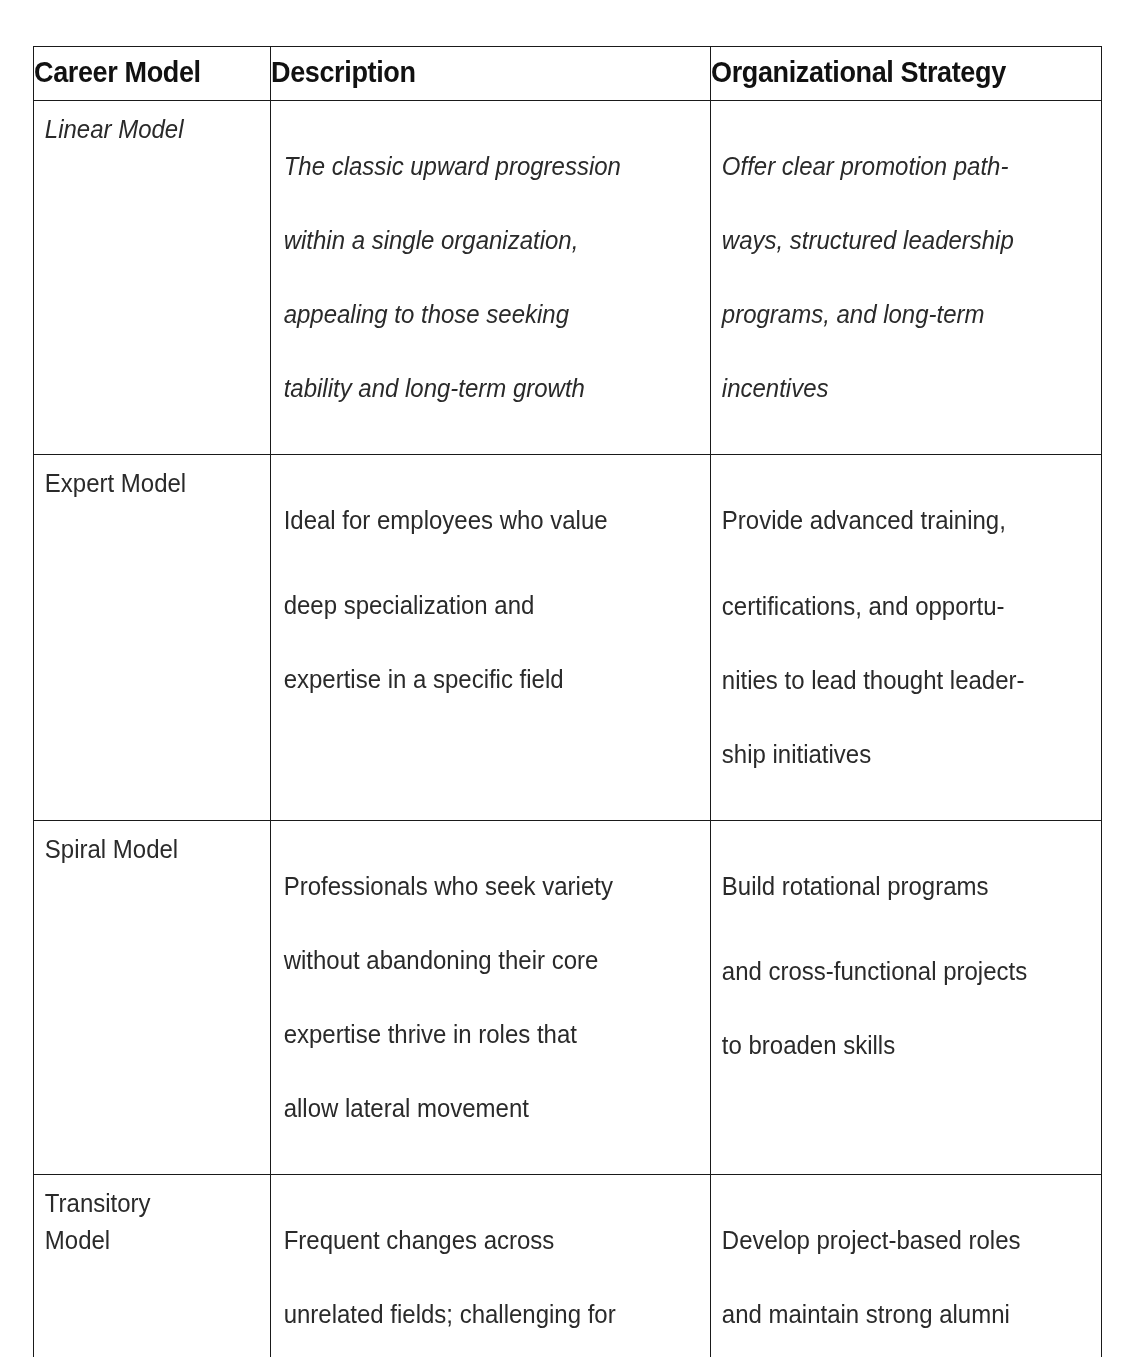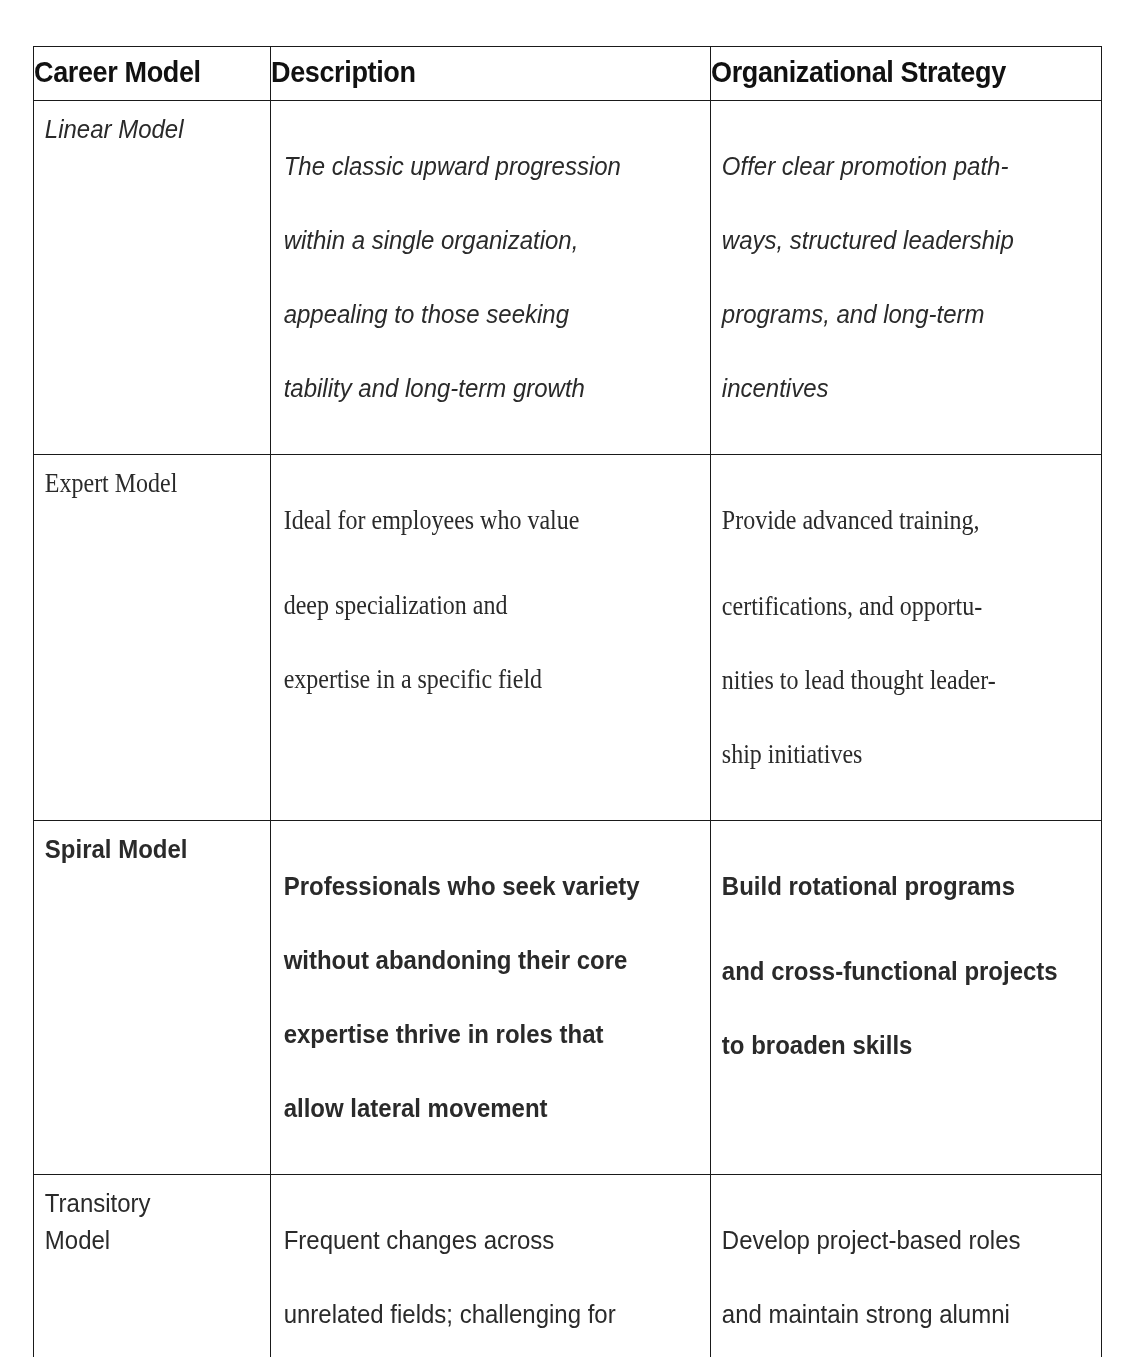--- a/index.html
+++ b/index.html
@@ -73,22 +73,22 @@
     width: 110.5%;
     color: #2a2a2a;
     white-space: pre-line;
   }
   td.col-model .cell { padding: 10px 6px 10px 12px; }
   td.col-desc  .cell { padding: 10px 8px 10px 14px; }
   td.col-strat .cell { padding: 10px 6px 10px 12px; }
 
   
   tr.r-linear  td { height: 170px; font-style: italic; }
-  tr.r-expert  td { height: 168px; font-family: Liberation Serif, serif; }
-  tr.r-spiral  td { height: 165px; font-weight: bold; }
+  tr.r-expert  td { height: 168px; }
+  tr.r-spiral  td { height: 165px; }
   tr.r-trans   td { height: 193px; }
   .lineblock span { display: block; }
 
   
   .gap1 .ln1 { margin-bottom: 11px; }
 
   
   .gapA .ln1 { margin-bottom: 12px; }
   
   .gapB .ln1 { margin-bottom: 11px; }

